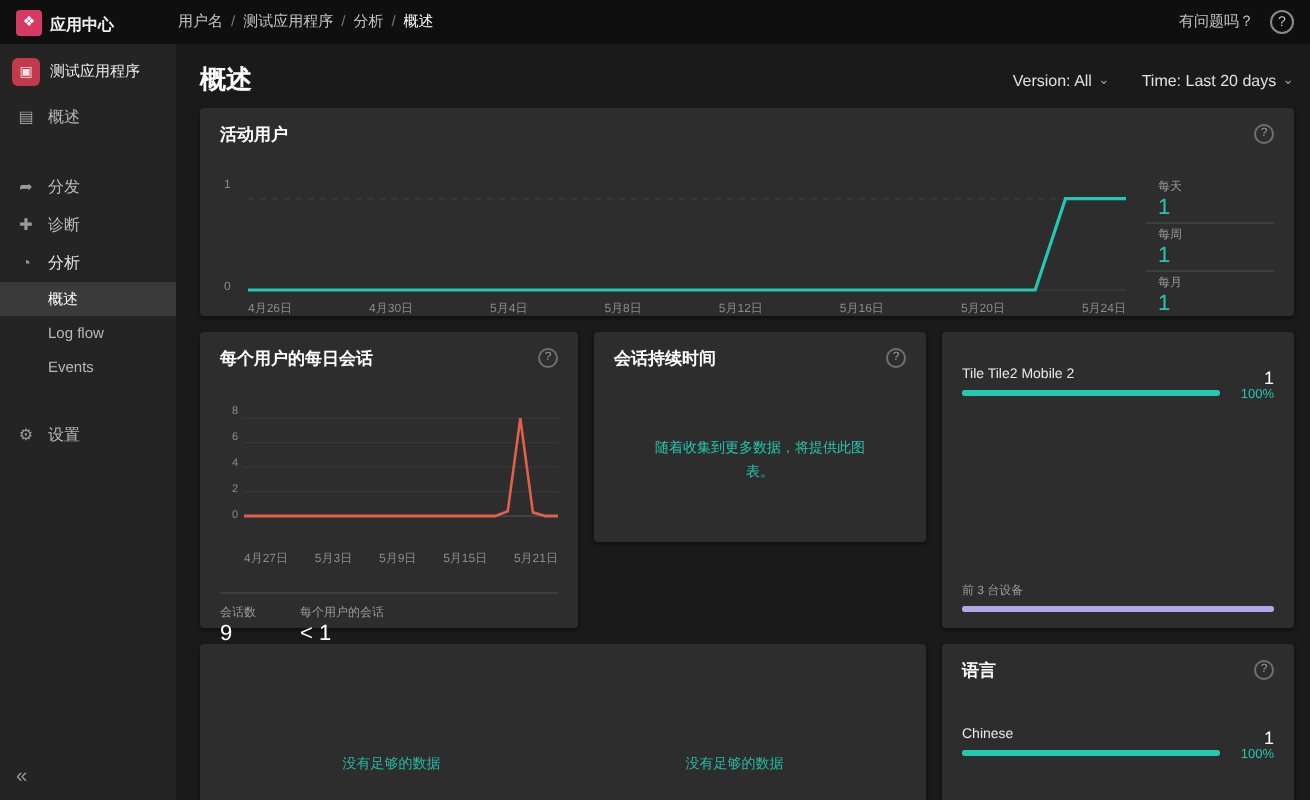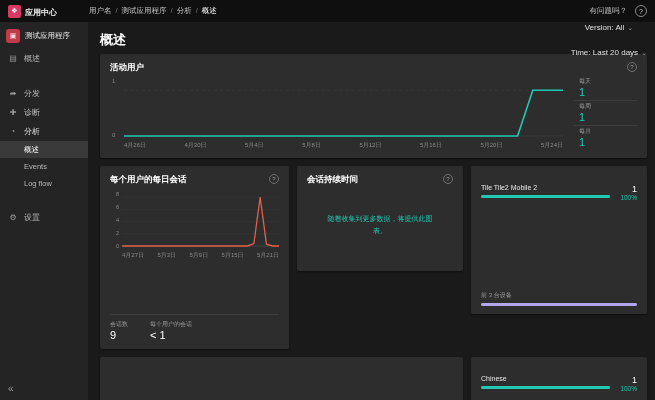--- a/index.html
+++ b/index.html
@@ -32,44 +32,44 @@
   .nav-item.sub{padding-left:24px;font-size:7.5px;height:17px;}
   .nav-item.selected{background:#3a3a3a;color:#fff;}
   .nav-item.parent{color:#e2e2e2;}
   .spacer-sm{height:16px;}
   .settings{margin-top:16px;}
   .collapse{margin-top:auto;padding:6px 8px;color:#9a9a9a;font-size:10px;cursor:pointer;}
   
   .main{position:absolute;left:88px;top:22px;right:0;bottom:0;padding:10px 8px 0 12px;overflow:hidden;}
   .main-header{display:flex;align-items:center;margin-bottom:6px;height:16px;}
   .page-title{font-size:13px;font-weight:bold;color:#fff;}
-  .filters{margin-left:auto;display:flex;gap:16px;align-items:center;flex-direction:column;}
+  .filters{margin-left:auto;display:flex;gap:16px;align-items:center;}
   .filter{font-size:8px;color:#e0e0e0;display:flex;gap:3px;align-items:center;cursor:pointer;}
   .chev{color:#9a9a9a;font-size:7px;}
-  .card{background:#2d2d2d;border-radius:2px;box-shadow:0 1px 2px rgba(0,0,0,.5);padding:8px 10px;display:flex;flex-direction:column;}
+  .card{background:#2d2d2d;border-radius:2px;box-shadow:0 1px 2px rgba(0,0,0,.5);padding:8px 10px;display:flex;flex-direction:column;gap:12px;}
   .card-head{display:flex;align-items:flex-start;}
   .card-title{font-size:8.5px;font-weight:bold;color:#fff;}
   .card-help{margin-left:auto;width:10px;height:10px;border:1px solid #6f6f6f;border-radius:50%;color:#9f9f9f;font-size:6px;display:flex;align-items:center;justify-content:center;cursor:pointer;flex:none;}
   
   .active-users{height:104px;}
   .au-body{display:flex;flex:1;gap:10px;margin-top:2px;}
   .au-chart{flex:1;position:relative;padding-left:14px;display:flex;flex-direction:column;justify-content:flex-end;}
   .au-y{position:absolute;left:2px;font-size:6px;color:#8a8a8a;}
   .au-y.top{top:2px;} .au-y.bottom{bottom:12px;}
   .au-svg{width:100%;height:54px;display:block;}
   .x-axis{display:flex;justify-content:space-between;font-size:6px;color:#8a8a8a;margin-top:2px;}
   .au-stats{width:64px;flex:none;display:flex;flex-direction:column;}
   .au-stat{flex:1;border-bottom:1px solid #3e3e3e;padding:1px 0 1px 6px;display:flex;flex-direction:column;justify-content:center;}
   .au-stat:last-child{border-bottom:none;}
   .stat-lbl{font-size:6px;color:#9a9a9a;}
   .stat-val-teal{font-size:11px;color:#23c8b2;line-height:1.1;}
   .stat-val-white{font-size:11px;color:#fff;line-height:1.1;}
   
   .row2{display:flex;gap:8px;margin-top:8px;}
-  .cardA{flex:0 0 189px;height:183px;}
+  .cardA{flex:0 0 189px;height:148px;}
   .cardB{flex:0 0 166px;height:105px;}
   .cardC{flex:1;height:148px;}
   .sess-chart{display:flex;gap:3px;margin-top:5px;}
   .y-axis{display:flex;flex-direction:column;justify-content:space-between;font-size:5.5px;color:#8a8a8a;height:58px;width:9px;text-align:right;flex:none;}
   .sess-svg{flex:1;height:58px;display:block;width:100%;}
   .sess-x{margin-left:12px;}
   .sess-stats{display:flex;gap:22px;margin-top:auto;border-top:1px solid #3e3e3e;padding-top:5px;}
   .msg{flex:1;display:flex;align-items:center;justify-content:center;text-align:center;color:#23c8b2;font-size:7px;line-height:1.7;padding:0 14px;}
   .device-row{display:flex;gap:10px;margin-top:10px;align-items:flex-start;}
   .d-left{flex:1;min-width:0;}
@@ -136,24 +136,24 @@
     <span>诊断</span>
   </div>
   <div class="nav-item parent">
     <span class="nav-ico">◔</span>
     <span>分析</span>
   </div>
   <div class="nav-item sub selected">
     <span>概述</span>
   </div>
   <div class="nav-item sub">
+    <span>Log flow</span>
+  </div>
+  <div class="nav-item sub">
     <span>Events</span>
-  </div>
-  <div class="nav-item sub">
-    <span>Log flow</span>
   </div>
 
   <div class="nav-item settings">
     <span class="nav-ico">⚙</span>
     <span>设置</span>
   </div>
 
   <div class="collapse">«</div>
 </aside>
 
@@ -291,20 +291,24 @@
   <div class="row3">
 
     <section class="card cardD">
       <div class="countries-body">
         <div class="empty-half">没有足够的数据</div>
         <div class="empty-half">没有足够的数据</div>
       </div>
     </section>
 
     <section class="card cardE">
+      <div class="card-head">
+        <span class="card-title">语言</span>
+        <span class="card-help">?</span>
+      </div>
       <div class="device-row">
         <div class="d-left">
           <div class="d-name">Chinese</div>
           <div class="bar-track">
             <div class="bar-fill teal" style="width: 100%;"></div>
           </div>
         </div>
         <div class="d-right">
           <div class="d-count">1</div>
           <div class="d-pct">100%</div>

